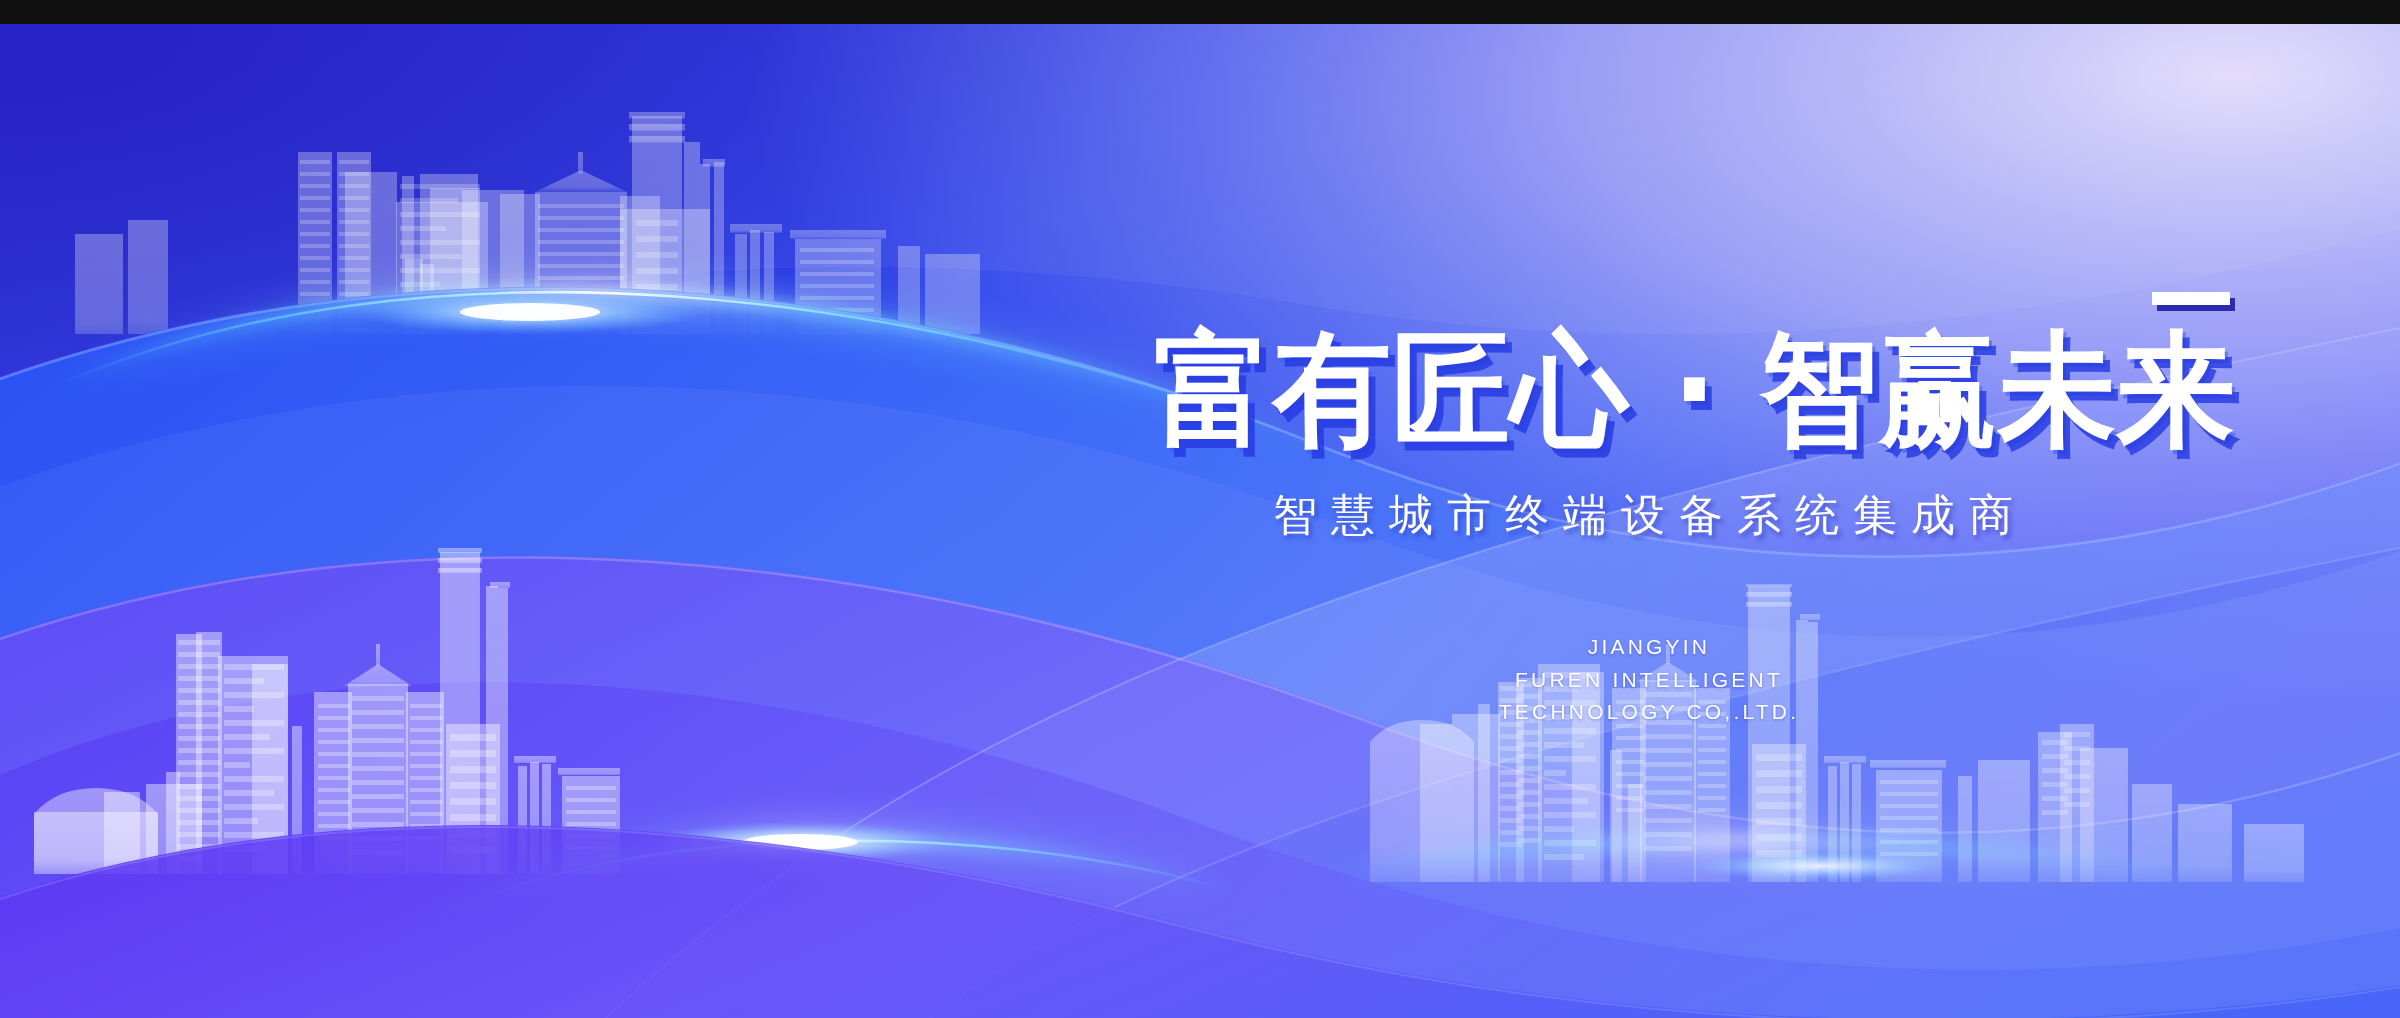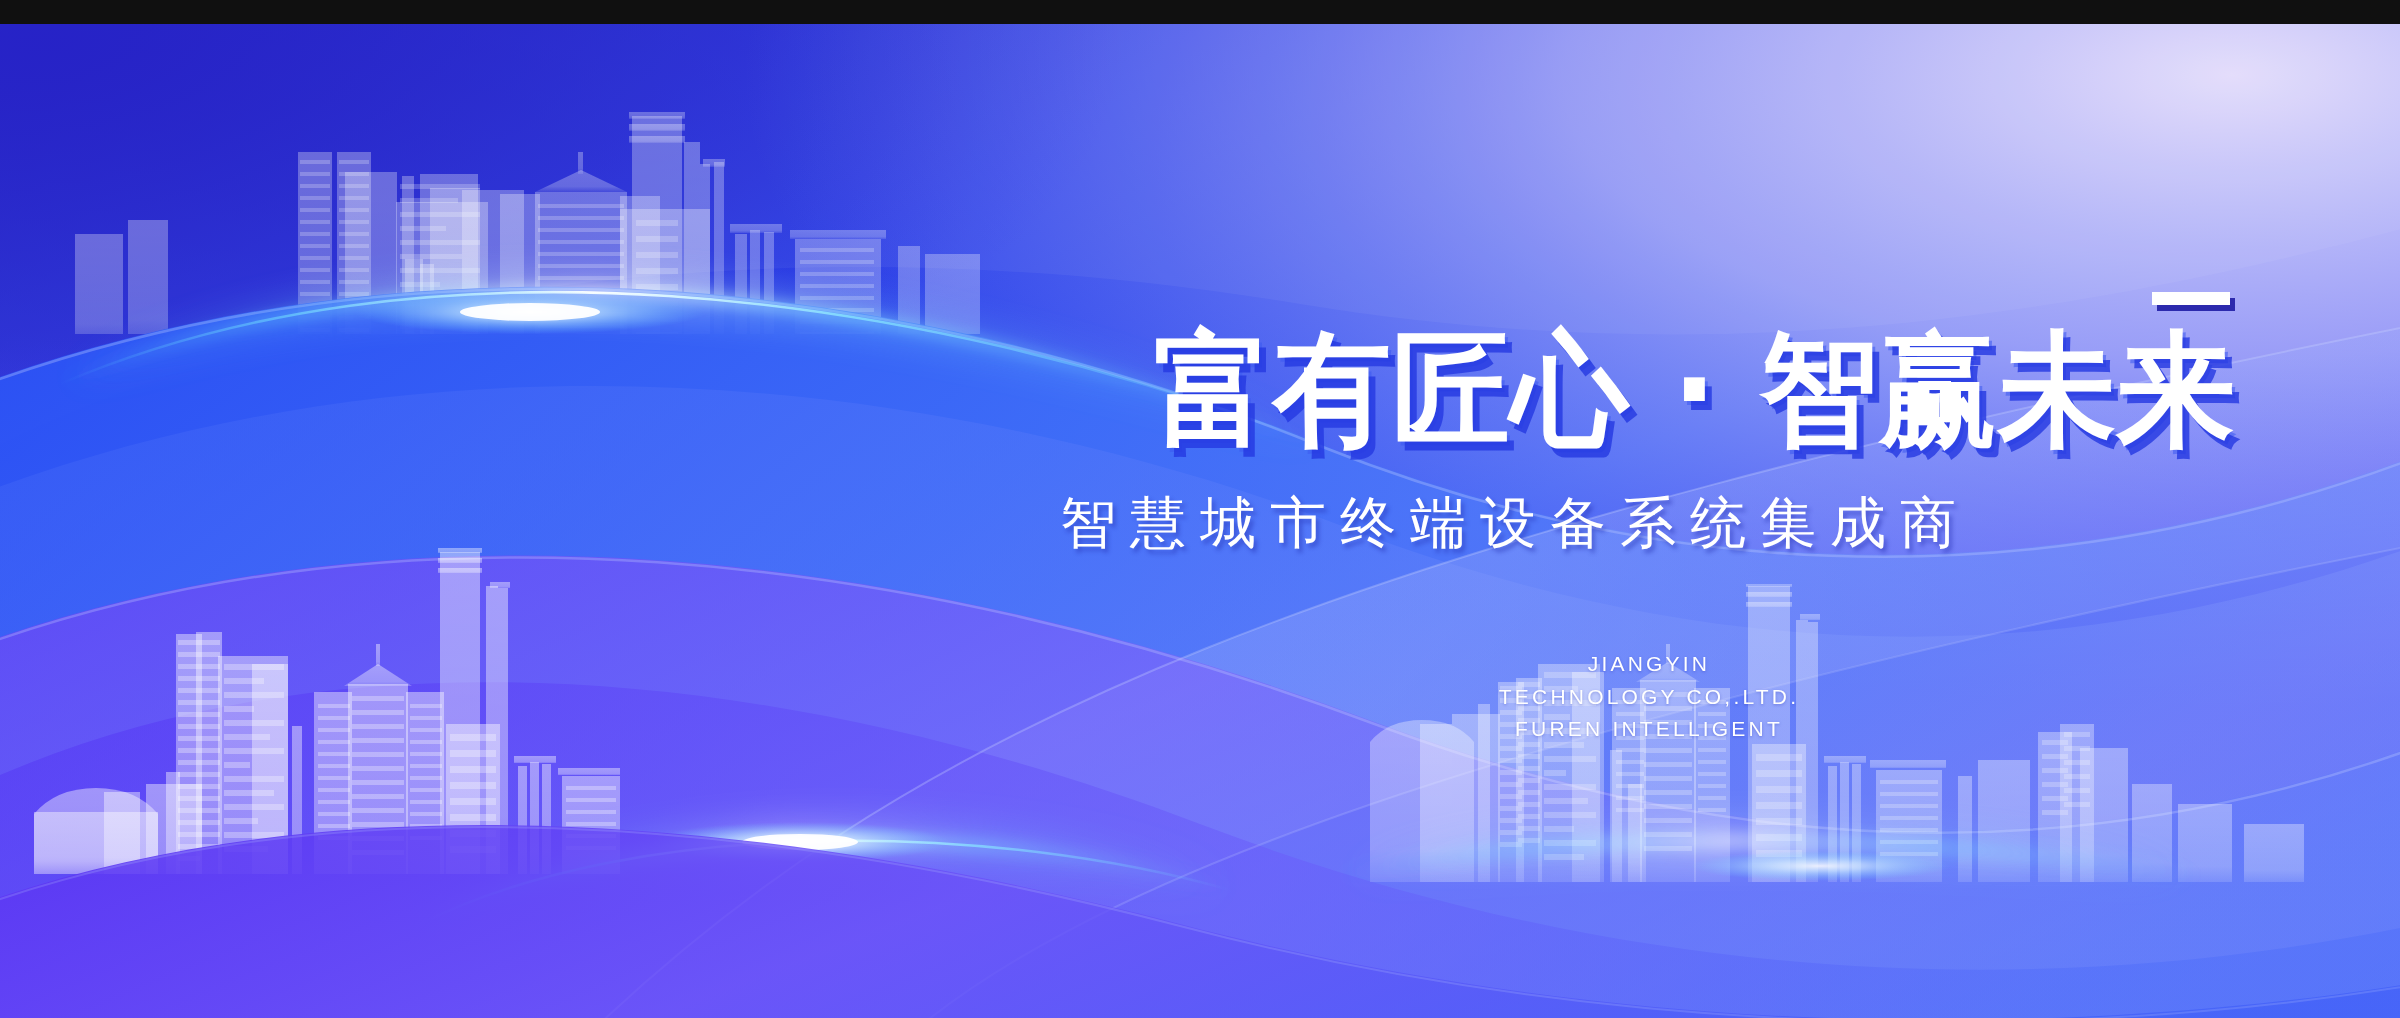--- a/index.html
+++ b/index.html
@@ -42,29 +42,29 @@
     padding-right:4px;
     font-family:"DejaVu Sans","Liberation Sans",sans-serif;
     text-shadow:
        7px 9px 0 rgba(36,56,225,.80),
        3px 4px 0 rgba(60,90,240,.55);
     transform:scaleY(1.06);
     transform-origin:right bottom;
   }
   #subtitle{
     margin:34px 0 0 0;
-    font-size:56px;
+    font-size:44px;
     font-weight:400;
     color:#ffffff;
     letter-spacing:14px;
     padding-right:0;
     white-space:nowrap;
     font-family:Liberation Sans, sans-serif;
     text-shadow:3px 4px 4px rgba(30,40,170,.45);
-    text-align:left;
+    text-align:center;
   }
   #company{
     margin-top:86px;
     color:#ffffff;
     font-size:21px;
     line-height:1.55;
     letter-spacing:3.2px;
     font-weight:400;
     text-align:center;
     padding-right:2px;
@@ -750,19 +750,19 @@
     <div id="dash-row">
       <div id="dash"></div>
     </div>
 
     <h1 id="headline">富有匠心 · 智赢未来</h1>
 
     <div id="subtitle">智慧城市终端设备系统集成商</div>
 
     <div id="company">
       <div>JIANGYIN</div>
+      <div>FUREN INTELLIGENT</div>
       <div>TECHNOLOGY CO,.LTD.</div>
-      <div>FUREN INTELLIGENT</div>
     </div>
 
   </div>
 
 </div>
 
 </body></html>

